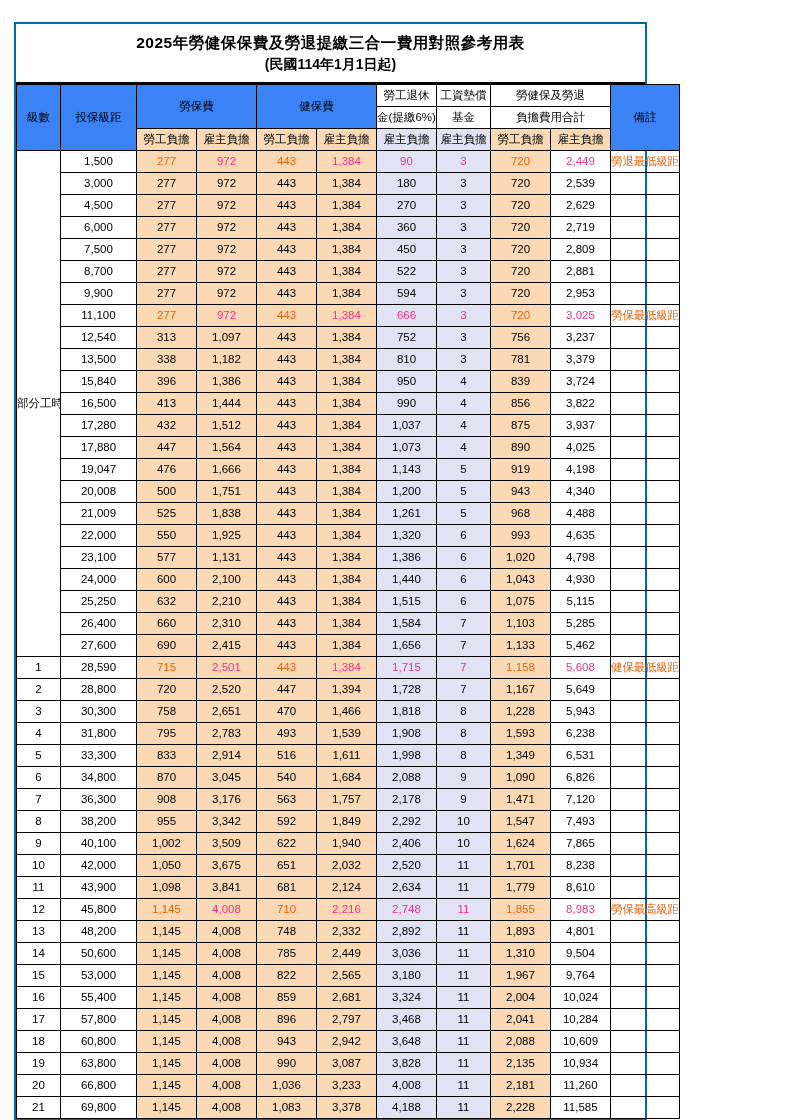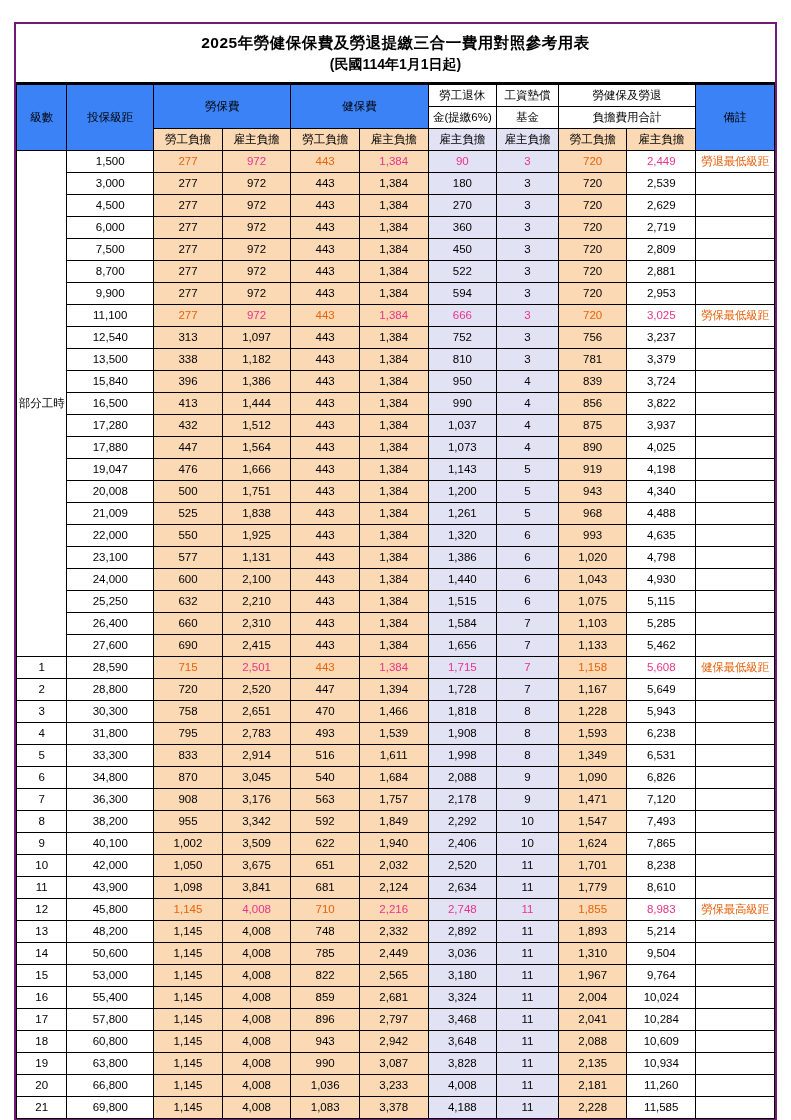--- a/index.html
+++ b/index.html
@@ -15,23 +15,23 @@
     overflow: hidden;
   }
   .page {
     width: 791px;
     height: 1120px;
     box-sizing: border-box;
     padding: 22px 14px 10px 14px;
     position: relative;
   }
   .frame {
-    border: 2px solid #701a75;
+    border: 2px solid #0369a1;
     box-sizing: border-box;
-    width: 763px;
+    width: 633px;
   }
   .title-block {
     text-align: center;
     padding: 9px 0 7px 0;
     border-bottom: 2px solid #000;
   }
   .title-main {
     font-size: 15.5px;
     font-weight: bold;
     letter-spacing: 0.5px;
@@ -592,21 +592,21 @@
           <tr>
             <td>13</td>
             <td class="c-white">48,200</td>
             <td class="c-orange ">1,145</td>
             <td class="c-orange ">4,008</td>
             <td class="c-orange ">748</td>
             <td class="c-orange ">2,332</td>
             <td class="c-blue ">2,892</td>
             <td class="c-blue ">11</td>
             <td class="c-orange ">1,893</td>
-            <td class="c-white ">5,214</td>
+            <td class="c-white ">4,801</td>
             <td class="note"></td>
           </tr>
           <tr>
             <td>14</td>
             <td class="c-white">50,600</td>
             <td class="c-orange ">1,145</td>
             <td class="c-orange ">4,008</td>
             <td class="c-orange ">785</td>
             <td class="c-orange ">2,449</td>
             <td class="c-blue ">3,036</td>

